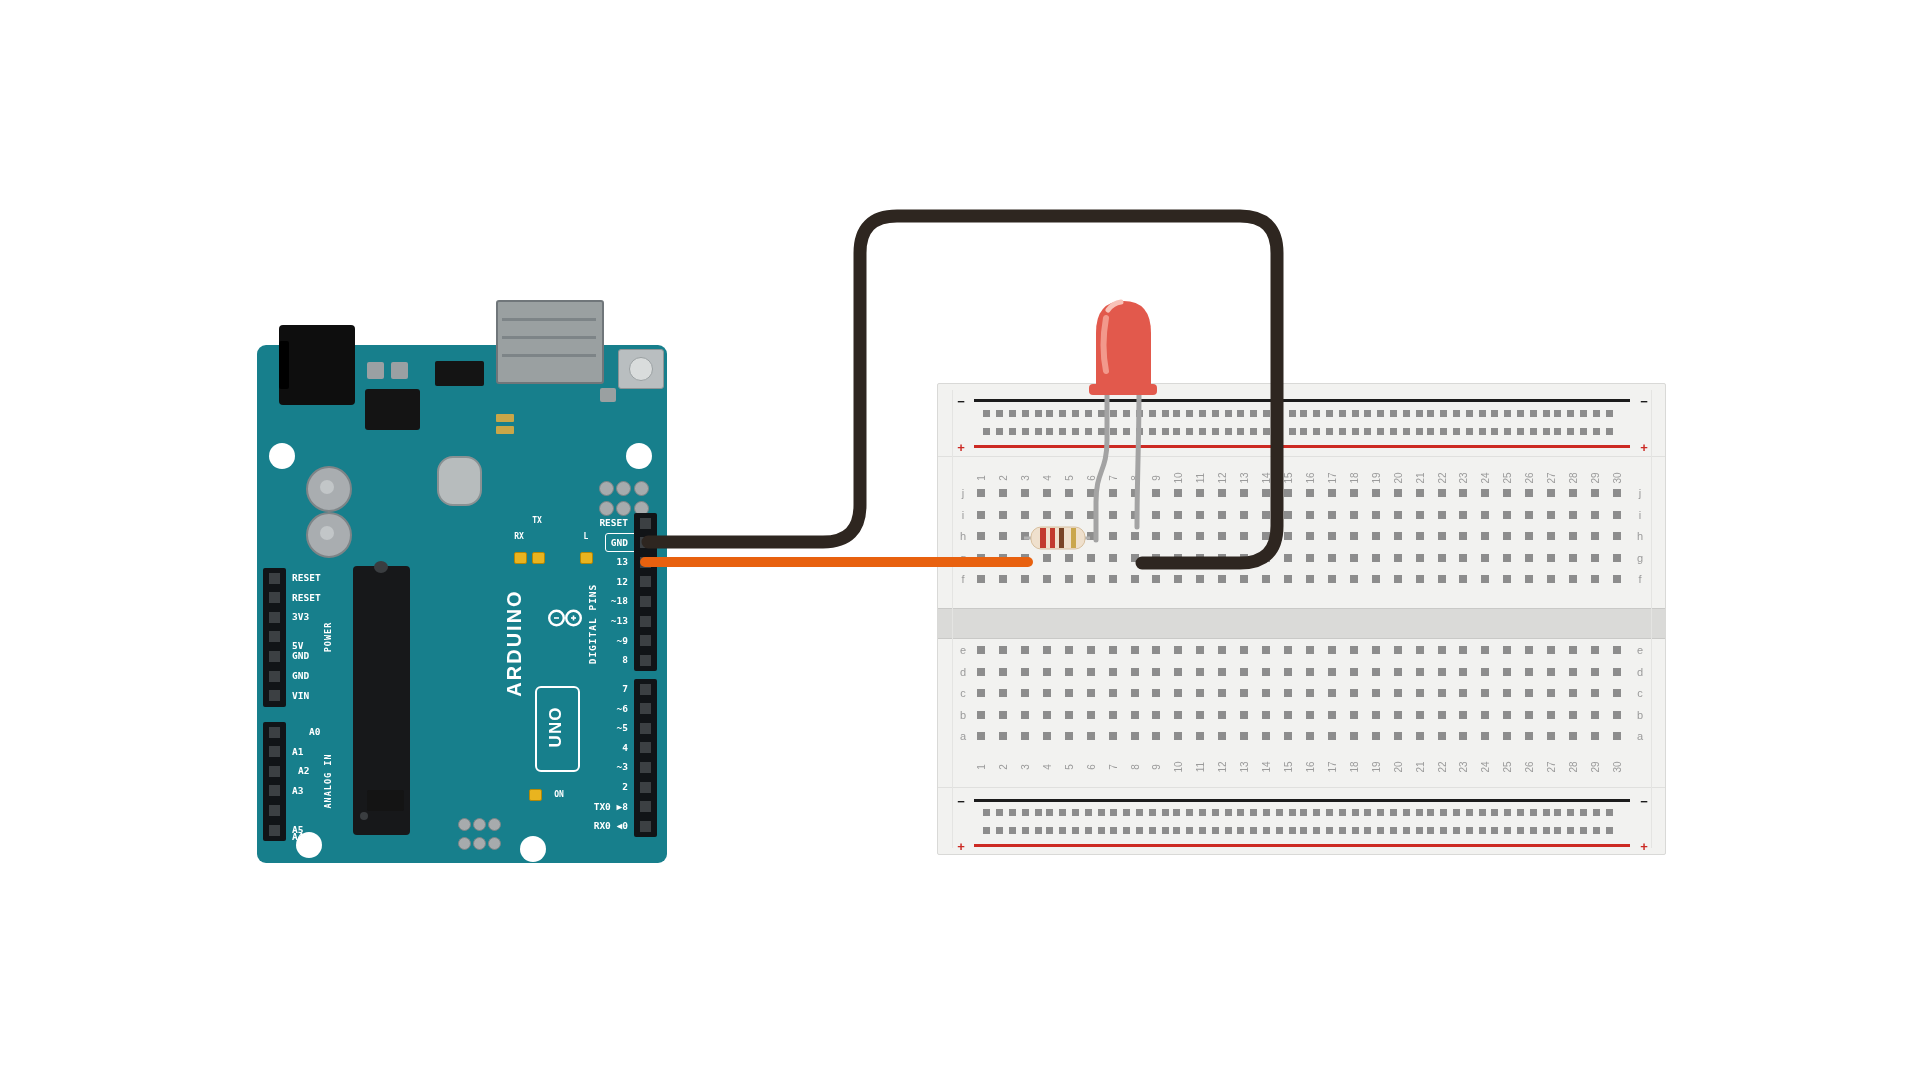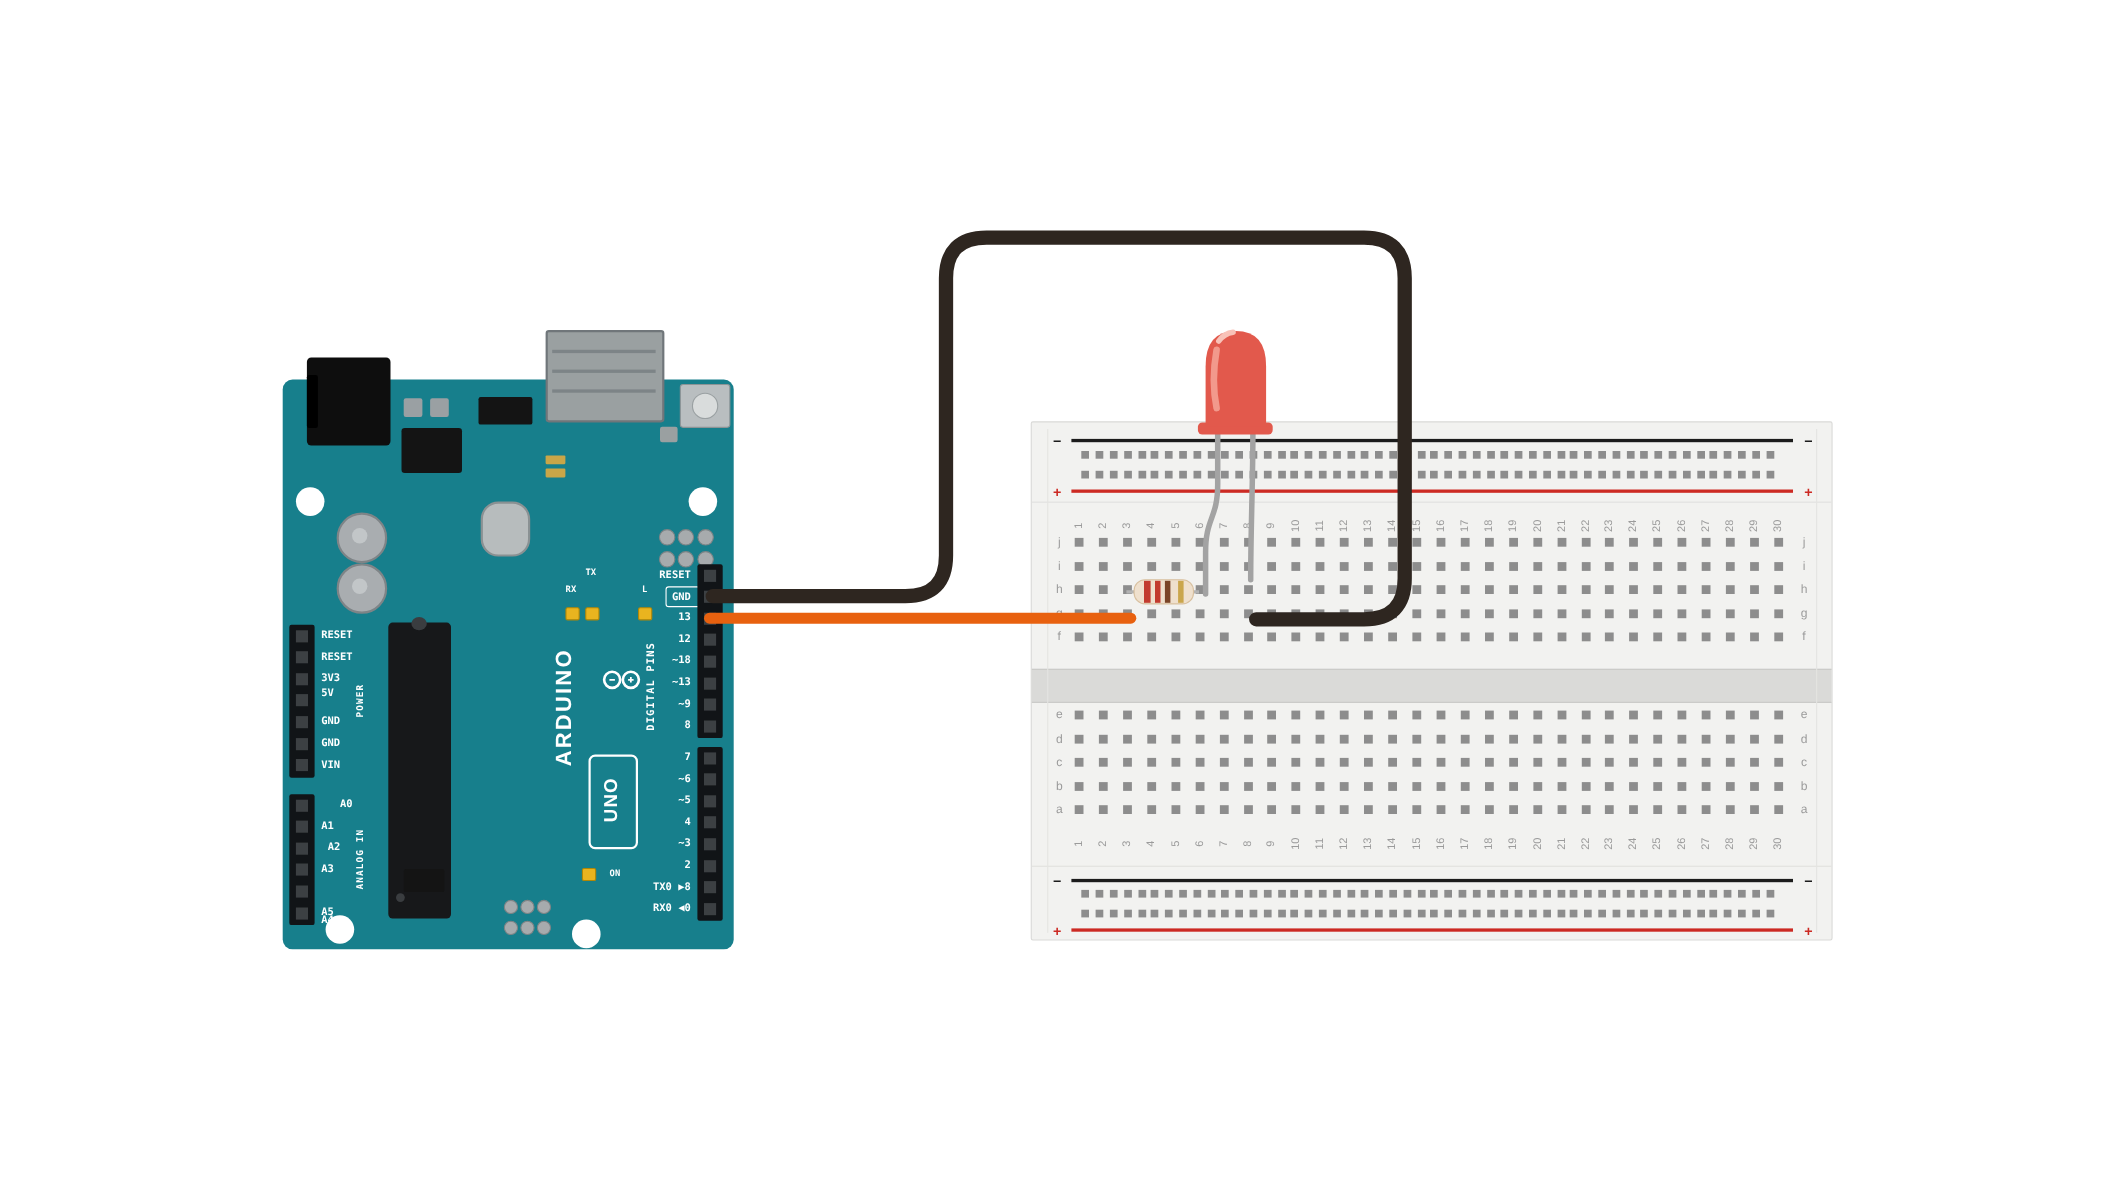--- a/index.html
+++ b/index.html
@@ -136,21 +136,21 @@
       <div style="position: absolute; left: 12px; top: 227.5px; width: 11px; height: 11px; background: rgb(60, 64, 67);"></div>
       <div style="position: absolute; left: 12px; top: 247.12px; width: 11px; height: 11px; background: rgb(60, 64, 67);"></div>
       <div style="position: absolute; left: 12px; top: 266.74px; width: 11px; height: 11px; background: rgb(60, 64, 67);"></div>
       <div style="position: absolute; left: 12px; top: 286.36px; width: 11px; height: 11px; background: rgb(60, 64, 67);"></div>
       <div style="position: absolute; left: 12px; top: 305.98px; width: 11px; height: 11px; background: rgb(60, 64, 67);"></div>
       <div style="position: absolute; left: 12px; top: 325.6px; width: 11px; height: 11px; background: rgb(60, 64, 67);"></div>
       <div style="position: absolute; left: 12px; top: 345.22px; width: 11px; height: 11px; background: rgb(60, 64, 67);"></div>
       <div class="pinlbl" style="position: absolute; left: 35px; top: 227px;">RESET</div>
       <div class="pinlbl" style="position: absolute; left: 35px; top: 246.62px;">RESET</div>
       <div class="pinlbl" style="position: absolute; left: 35px; top: 266.24px;">3V3</div>
-      <div class="pinlbl" style="position: absolute; left: 35px; top: 280px;">5V</div>
+      <div class="pinlbl" style="position: absolute; left: 35px; top: 295px;">5V</div>
       <div class="pinlbl" style="position: absolute; left: 35px; top: 305.48px;">GND</div>
       <div class="pinlbl" style="position: absolute; left: 35px; top: 325.1px;">GND</div>
       <div class="pinlbl" style="position: absolute; left: 35px; top: 344.72px;">VIN</div>
       <div style="position: absolute; left: 6px; top: 377px; width: 23px; height: 119.1px; background: rgb(17, 20, 23); border-radius: 2px;"></div>
       <div style="position: absolute; left: 12px; top: 381.5px; width: 11px; height: 11px; background: rgb(60, 64, 67);"></div>
       <div style="position: absolute; left: 12px; top: 401.12px; width: 11px; height: 11px; background: rgb(60, 64, 67);"></div>
       <div style="position: absolute; left: 12px; top: 420.74px; width: 11px; height: 11px; background: rgb(60, 64, 67);"></div>
       <div style="position: absolute; left: 12px; top: 440.36px; width: 11px; height: 11px; background: rgb(60, 64, 67);"></div>
       <div style="position: absolute; left: 12px; top: 459.98px; width: 11px; height: 11px; background: rgb(60, 64, 67);"></div>
       <div style="position: absolute; left: 12px; top: 479.6px; width: 11px; height: 11px; background: rgb(60, 64, 67);"></div>

